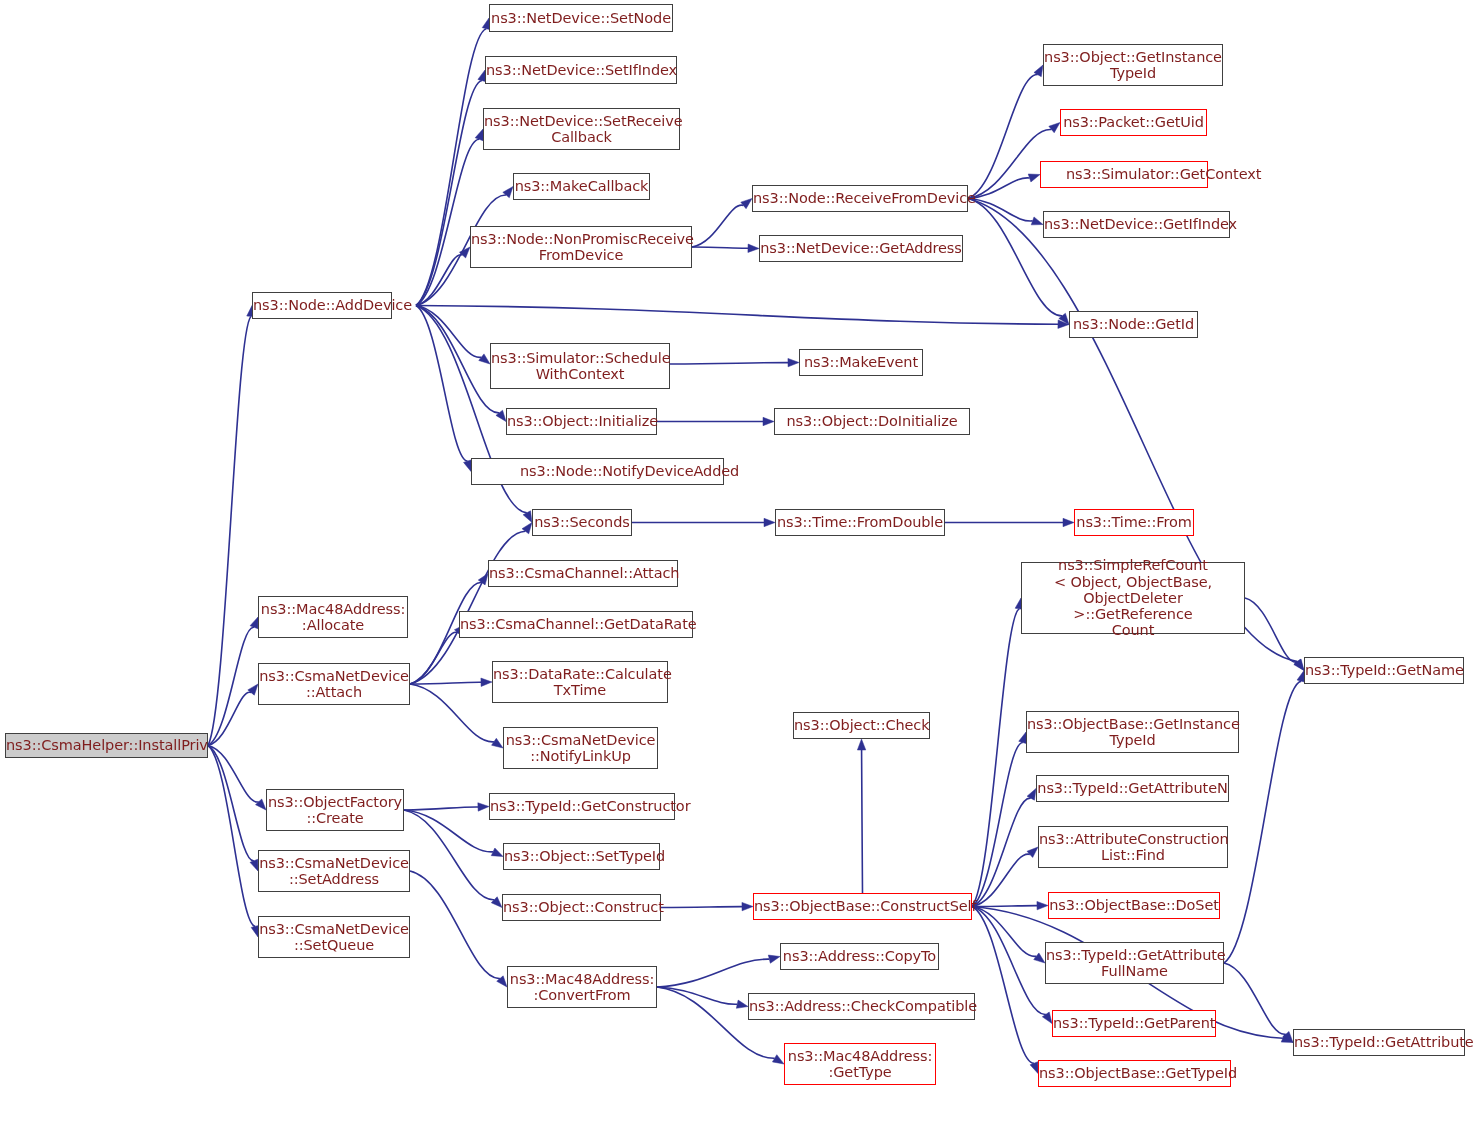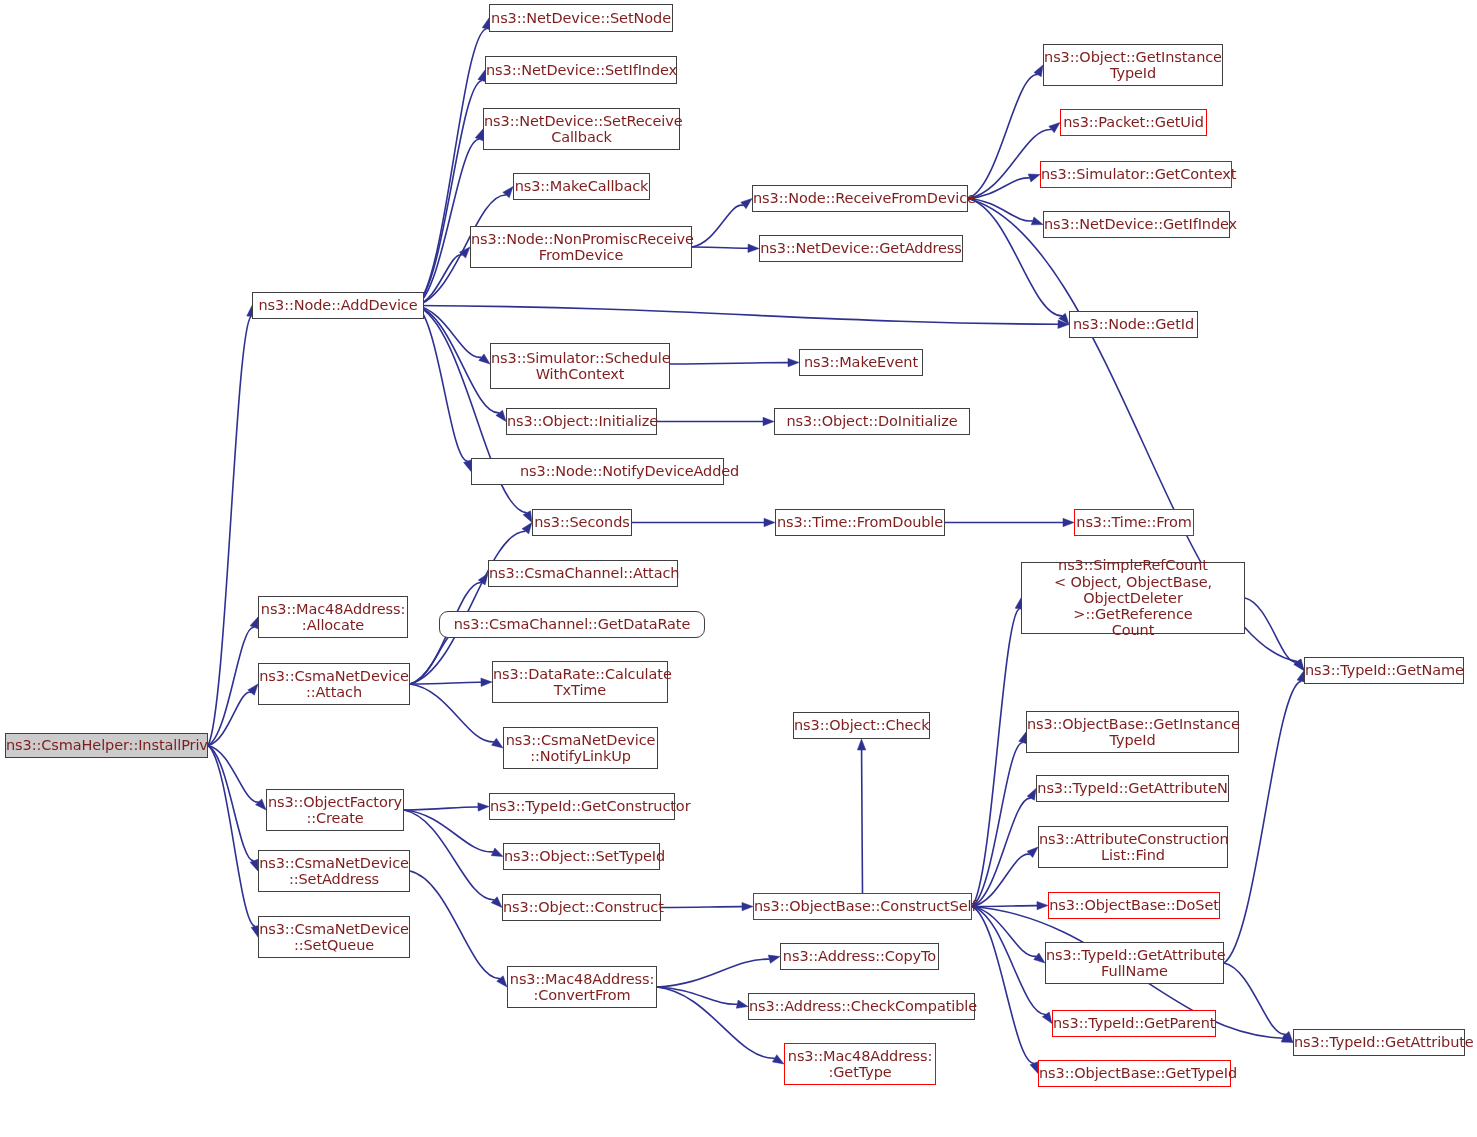--- a/index.html
+++ b/index.html
@@ -178,28 +178,28 @@
   </svg>
   <div id="node-layer">
       <div class="nodebox root" style="left: 5px; top: 733px; width: 203px; height: 25px;"><span>ns3::CsmaHelper::InstallPriv</span></div>
       <div class="nodebox" style="left: 489px; top: 4px; width: 184px; height: 28px;"><span>ns3::NetDevice::SetNode</span></div>
       <div class="nodebox" style="left: 485px; top: 56px; width: 192px; height: 28px;"><span>ns3::NetDevice::SetIfIndex</span></div>
       <div class="nodebox" style="left: 483px; top: 108px; width: 197px; height: 42px;"><span>ns3::NetDevice::SetReceive
 Callback</span></div>
       <div class="nodebox" style="left: 513px; top: 173px; width: 137px; height: 27px;"><span>ns3::MakeCallback</span></div>
       <div class="nodebox" style="left: 470px; top: 226px; width: 222px; height: 42px;"><span>ns3::Node::NonPromiscReceive
 FromDevice</span></div>
-      <div class="nodebox" style="left: 252px; top: 292px; width: 172px; height: 27px;"><span>ns3::Node::AddDevice</span></div>
+      <div class="nodebox" style="left: 252px; top: 292px; width: 140px; height: 27px;"><span>ns3::Node::AddDevice</span></div>
       <div class="nodebox" style="left: 490px; top: 343px; width: 180px; height: 46px;"><span>ns3::Simulator::Schedule
 WithContext</span></div>
       <div class="nodebox" style="left: 506px; top: 408px; width: 151px; height: 27px;"><span>ns3::Object::Initialize</span></div>
       <div class="nodebox" style="left: 471px; top: 458px; width: 253px; height: 27px; padding-left: 48px;"><span>ns3::Node::NotifyDeviceAdded</span></div>
       <div class="nodebox" style="left: 532px; top: 509px; width: 100px; height: 27px;"><span>ns3::Seconds</span></div>
       <div class="nodebox" style="left: 488px; top: 560px; width: 190px; height: 27px; text-align: right;"><span>ns3::CsmaChannel::Attach</span></div>
-      <div class="nodebox" style="left: 439px; top: 611px; width: 266px; height: 27px; border-radius: 9px;"><span>ns3::CsmaChannel::GetDataRate</span></div>
+      <div class="nodebox" style="left: 459px; top: 611px; width: 234px; height: 27px;"><span>ns3::CsmaChannel::GetDataRate</span></div>
       <div class="nodebox" style="left: 492px; top: 661px; width: 176px; height: 42px;"><span>ns3::DataRate::Calculate
 TxTime</span></div>
       <div class="nodebox" style="left: 503px; top: 727px; width: 155px; height: 42px;"><span>ns3::CsmaNetDevice
 ::NotifyLinkUp</span></div>
       <div class="nodebox" style="left: 258px; top: 596px; width: 150px; height: 42px;"><span>ns3::Mac48Address:
 :Allocate</span></div>
       <div class="nodebox" style="left: 258px; top: 663px; width: 152px; height: 42px;"><span>ns3::CsmaNetDevice
 ::Attach</span></div>
       <div class="nodebox" style="left: 266px; top: 789px; width: 138px; height: 42px;"><span>ns3::ObjectFactory
 ::Create</span></div>
@@ -218,21 +218,21 @@
       <div class="nodebox" style="left: 774px; top: 408px; width: 196px; height: 27px;"><span>ns3::Object::DoInitialize</span></div>
       <div class="nodebox" style="left: 775px; top: 509px; width: 170px; height: 27px;"><span>ns3::Time::FromDouble</span></div>
       <div class="nodebox" style="left: 793px; top: 712px; width: 137px; height: 27px;"><span>ns3::Object::Check</span></div>
       <div class="nodebox" style="left: 780px; top: 943px; width: 159px; height: 27px;"><span>ns3::Address::CopyTo</span></div>
       <div class="nodebox" style="left: 748px; top: 993px; width: 227px; height: 27px;"><span>ns3::Address::CheckCompatible</span></div>
       <div class="nodebox red" style="left: 784px; top: 1043px; width: 152px; height: 42px;"><span>ns3::Mac48Address:
 :GetType</span></div>
       <div class="nodebox" style="left: 1043px; top: 44px; width: 180px; height: 42px;"><span>ns3::Object::GetInstance
 TypeId</span></div>
       <div class="nodebox red" style="left: 1060px; top: 109px; width: 147px; height: 27px;"><span>ns3::Packet::GetUid</span></div>
-      <div class="nodebox red" style="left: 1040px; top: 161px; width: 192px; height: 27px;"><span>ns3::Simulator::GetContext</span></div>
+      <div class="nodebox red" style="left: 1040px; top: 161px; width: 168px; height: 27px; padding-left: 25px;"><span>ns3::Simulator::GetContext</span></div>
       <div class="nodebox" style="left: 1043px; top: 211px; width: 187px; height: 27px;"><span>ns3::NetDevice::GetIfIndex</span></div>
       <div class="nodebox" style="left: 1069px; top: 311px; width: 129px; height: 27px;"><span>ns3::Node::GetId</span></div>
       <div class="nodebox red" style="left: 1074px; top: 509px; width: 120px; height: 27px;"><span>ns3::Time::From</span></div>
       <div class="nodebox" style="left: 1021px; top: 562px; width: 224px; height: 72px;"><span>ns3::SimpleRefCount
 &lt; Object, ObjectBase,
 ObjectDeleter &gt;::GetReference
 Count</span></div>
       <div class="nodebox" style="left: 1304px; top: 657px; width: 160px; height: 27px;"><span>ns3::TypeId::GetName</span></div>
       <div class="nodebox" style="left: 1026px; top: 711px; width: 213px; height: 42px;"><span>ns3::ObjectBase::GetInstance
 TypeId</span></div>

